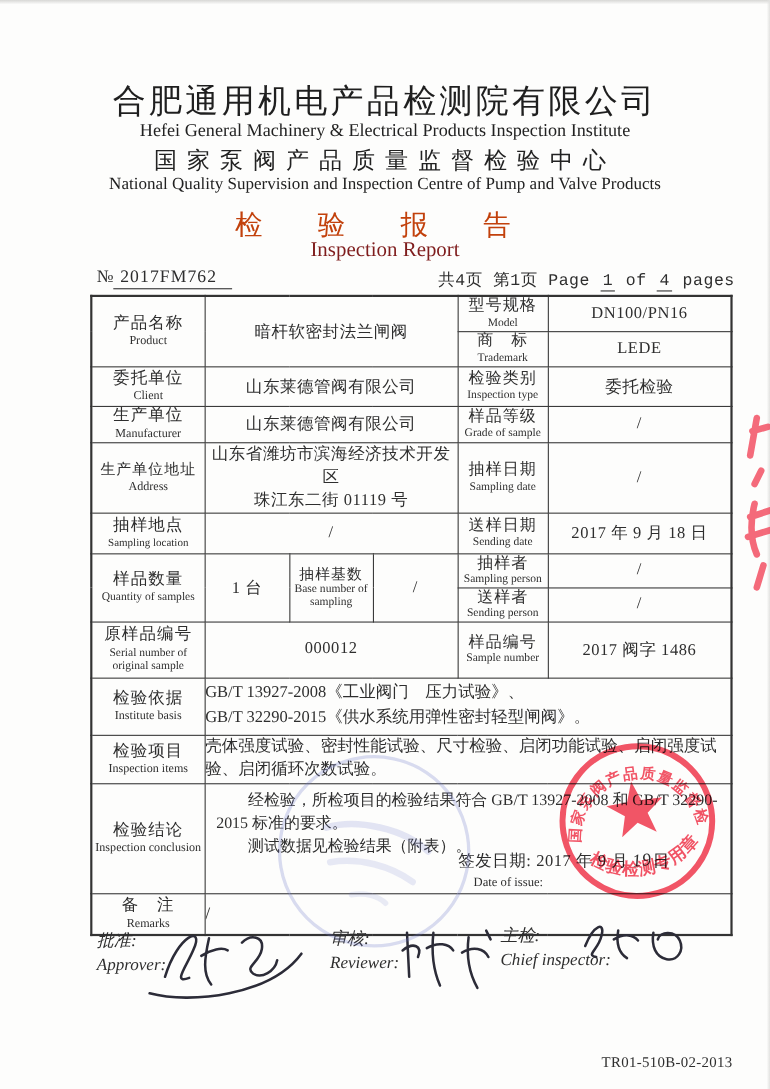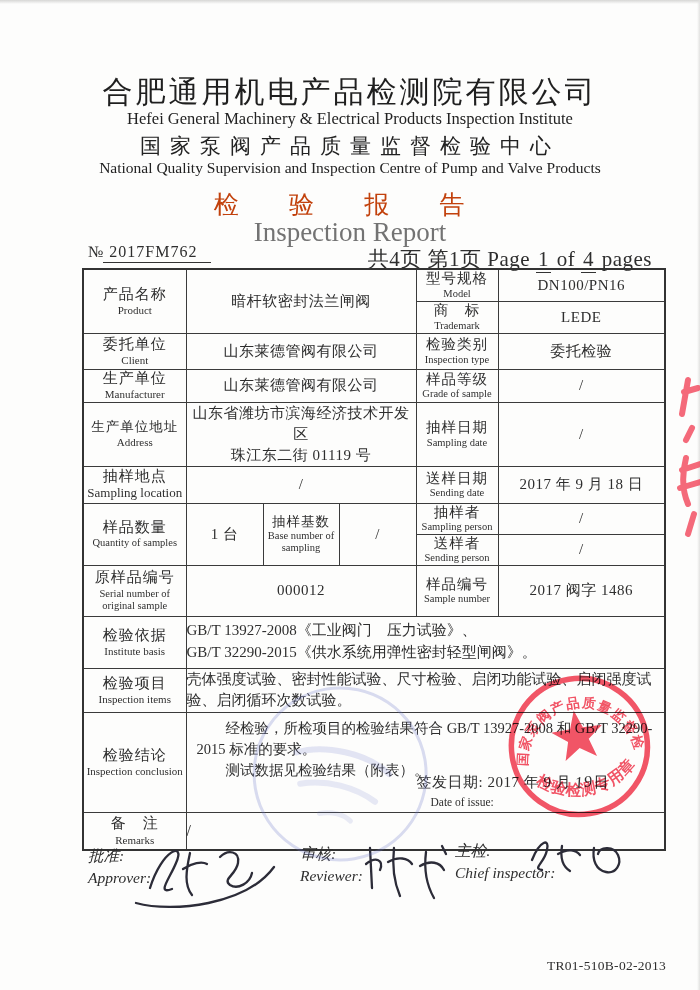--- a/index.html
+++ b/index.html
@@ -14,26 +14,26 @@
   .scan-edge-right{position:absolute;top:0;right:0;width:3px;height:990px;
     background:linear-gradient(90deg,rgba(255,255,255,0),#e2e2e0);}
 
   
   .hdr{position:absolute;left:0;width:700px;text-align:center;}
   .org-cn{top:72px;font-size:30px;letter-spacing:3px;color:#1f1f1f;}
   .org-en{top:109px;font-size:16.5px;color:#222;}
   .center-cn{top:132px;font-size:21px;letter-spacing:9px;color:#222;}
   .center-en{top:159px;font-size:15.5px;color:#222;}
   .title-cn{top:188px;font-size:25px;letter-spacing:22px;color:#c2410c;}
-  .title-en{top:217px;font-size:27px;color:#737373;}
+  .title-en{top:217px;font-size:19px;color:#7f1d1d;}
 
   
   .no-line{position:absolute;left:88px;top:243px;font-size:16px;}
   .no-num{display:inline-block;border-bottom:1.4px solid #333;padding:0 14px 1px 6px;letter-spacing:1px;}
-  .pages-line{position:absolute;right:48px;top:245px;font-size:21px;letter-spacing:.5px;}
+  .pages-line{position:absolute;right:32px;top:245px;font-size:15px;letter-spacing:.5px;font-family:Liberation Mono, monospace;}
   .pg-u{display:inline-block;border-bottom:1.2px solid #333;padding:0 2px;}
 
   
   table.rep{position:absolute;left:82px;top:268px;width:582px;
     border-collapse:collapse;table-layout:fixed;}
   table.rep td{border:1.5px solid #3b3b3b;padding:0;vertical-align:middle;
     font-size:15px;overflow:hidden;margin-left:20px;}
   table.rep{border:2px solid #333;}
   td.lab{text-align:center;line-height:1.15;}
   .lab .cn{font-size:15px;letter-spacing:1px;display:block;}
@@ -158,21 +158,21 @@
     </td>
     <td class="lab lab5">
       <span class="cn">抽样日期</span>
       <span class="en">Sampling date</span>
     </td>
     <td class="val">/</td>
   </tr>
   <tr style="height:37px">
     <td class="lab">
       <span class="cn">抽样地点</span>
-      <span class="en" style="font-size:13px">Sampling location</span>
+      <span class="en" style="font-size:10px">Sampling location</span>
     </td>
     <td class="val" colspan="3">/</td>
     <td class="lab lab5">
       <span class="cn">送样日期</span>
       <span class="en">Sending date</span>
     </td>
     <td class="val">2017 年 9 月 18 日</td>
   </tr>
   <tr style="height:31px">
     <td class="lab" rowspan="2">

